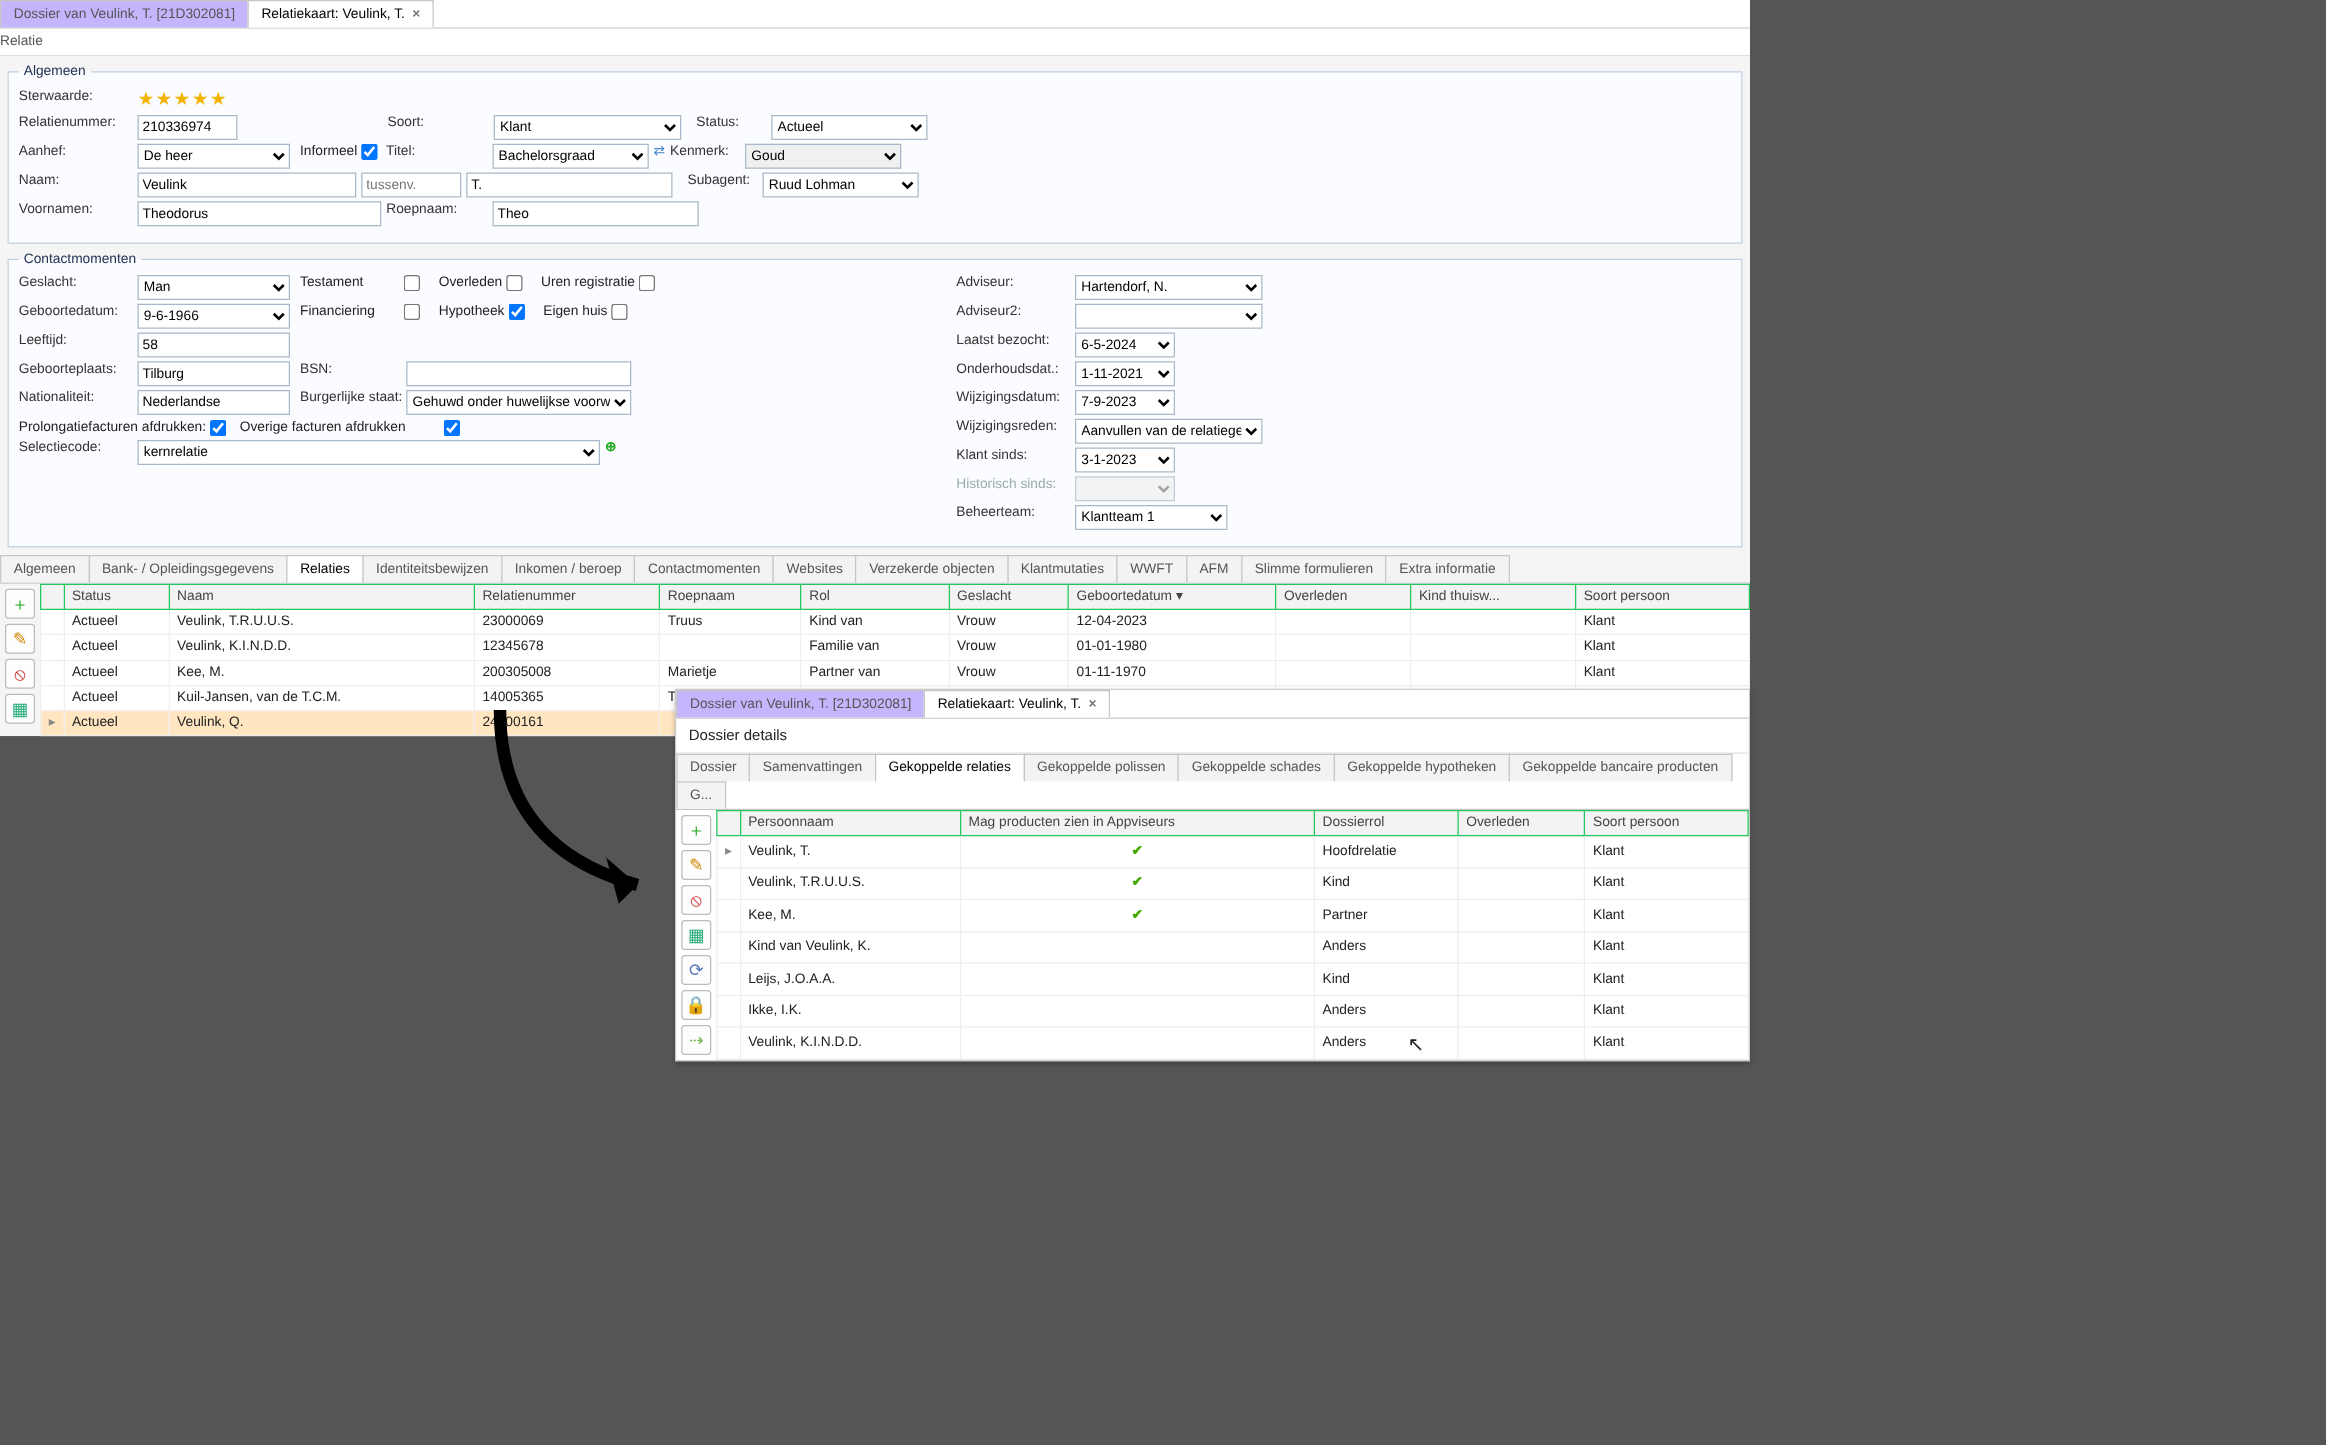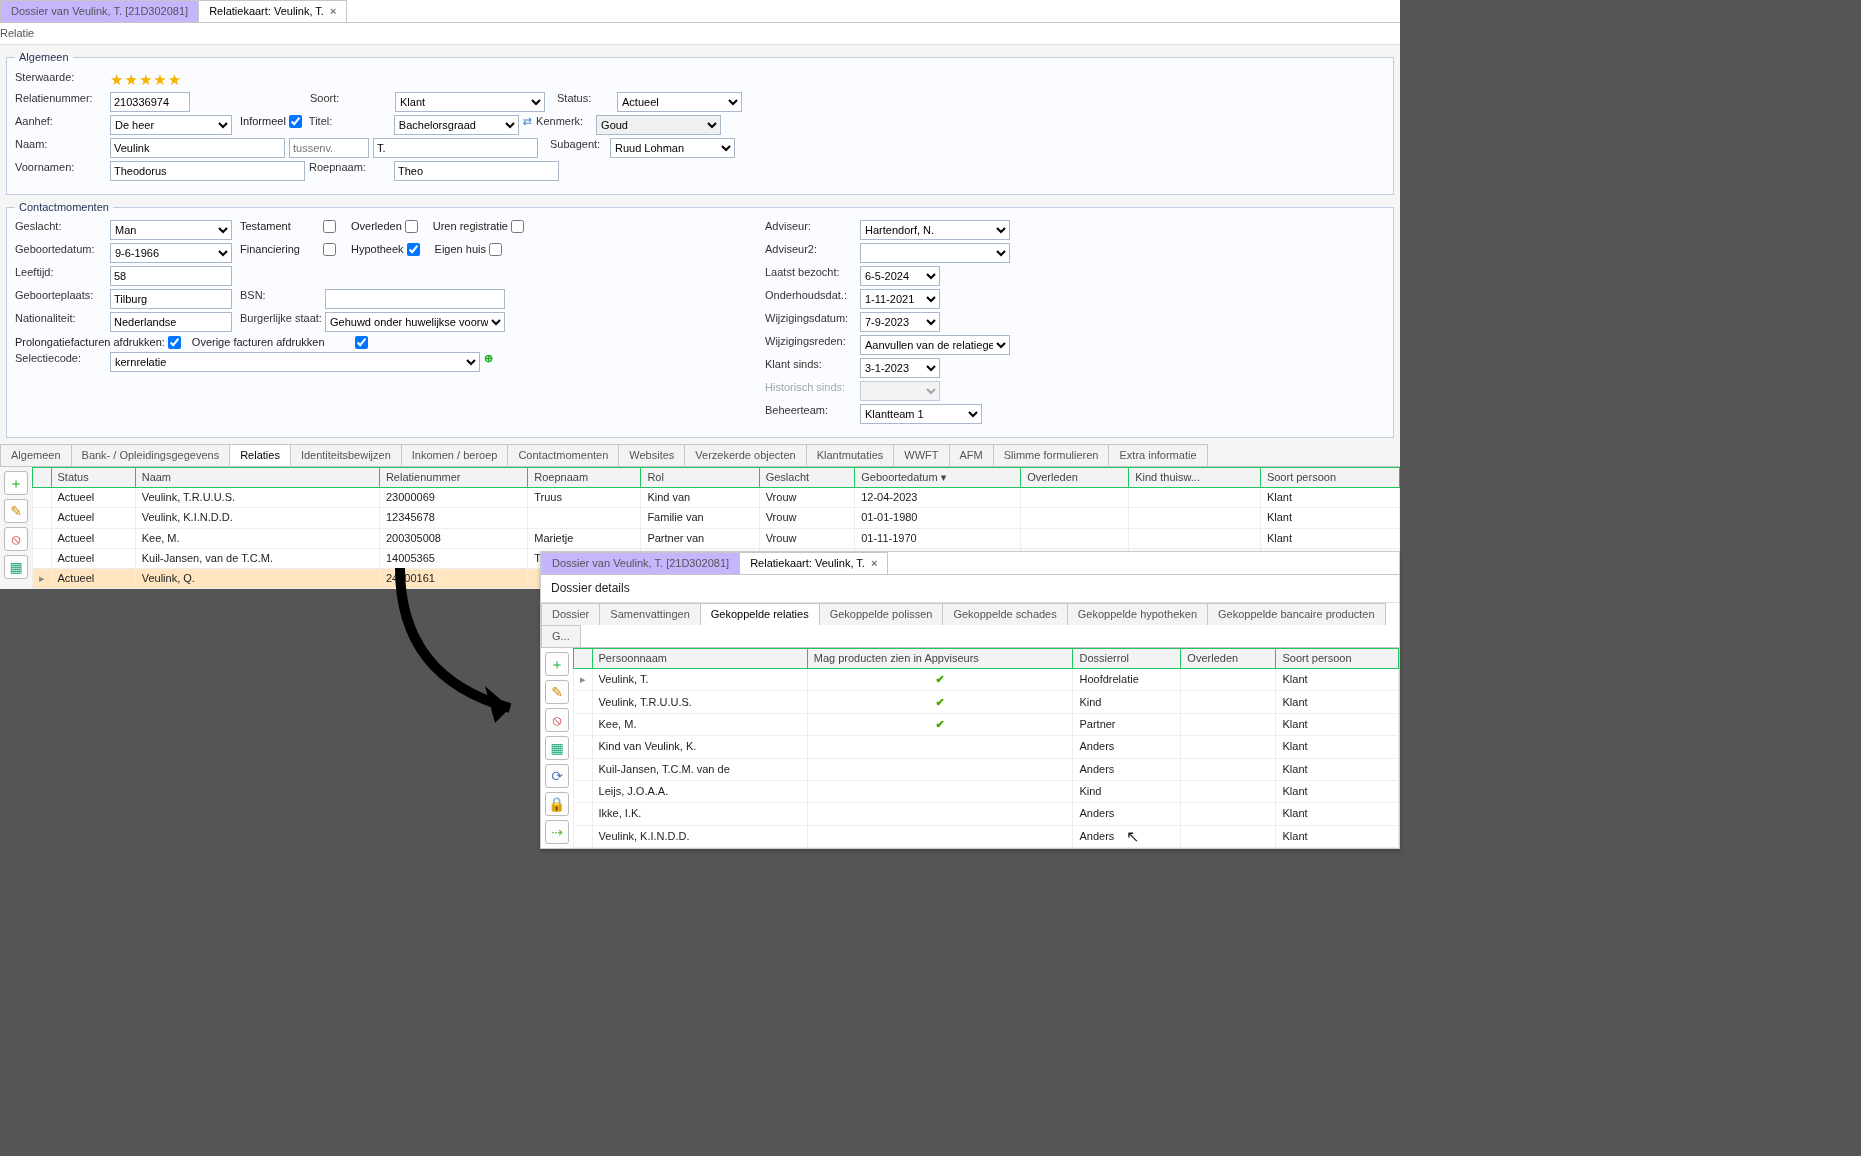--- a/index.html
+++ b/index.html
@@ -380,28 +380,20 @@
           <tr>
             <td class="rownum"></td>
             <td>Kind van Veulink, K.</td>
             <td style="text-align: center;"></td>
             <td>Anders</td>
             <td></td>
             <td>Klant</td>
           </tr>
           <tr>
             <td class="rownum"></td>
-            <td>Kuil-Jansen, T.C.M. van de</td>
-            <td style="text-align: center;"></td>
-            <td>Anders</td>
-            <td></td>
-            <td>Klant</td>
-          </tr>
-          <tr>
-            <td class="rownum"></td>
             <td>Leijs, J.O.A.A.</td>
             <td style="text-align: center;"></td>
             <td>Kind</td>
             <td></td>
             <td>Klant</td>
           </tr>
           <tr>
             <td class="rownum"></td>
             <td>Ikke, I.K.</td>
             <td style="text-align: center;"></td>

